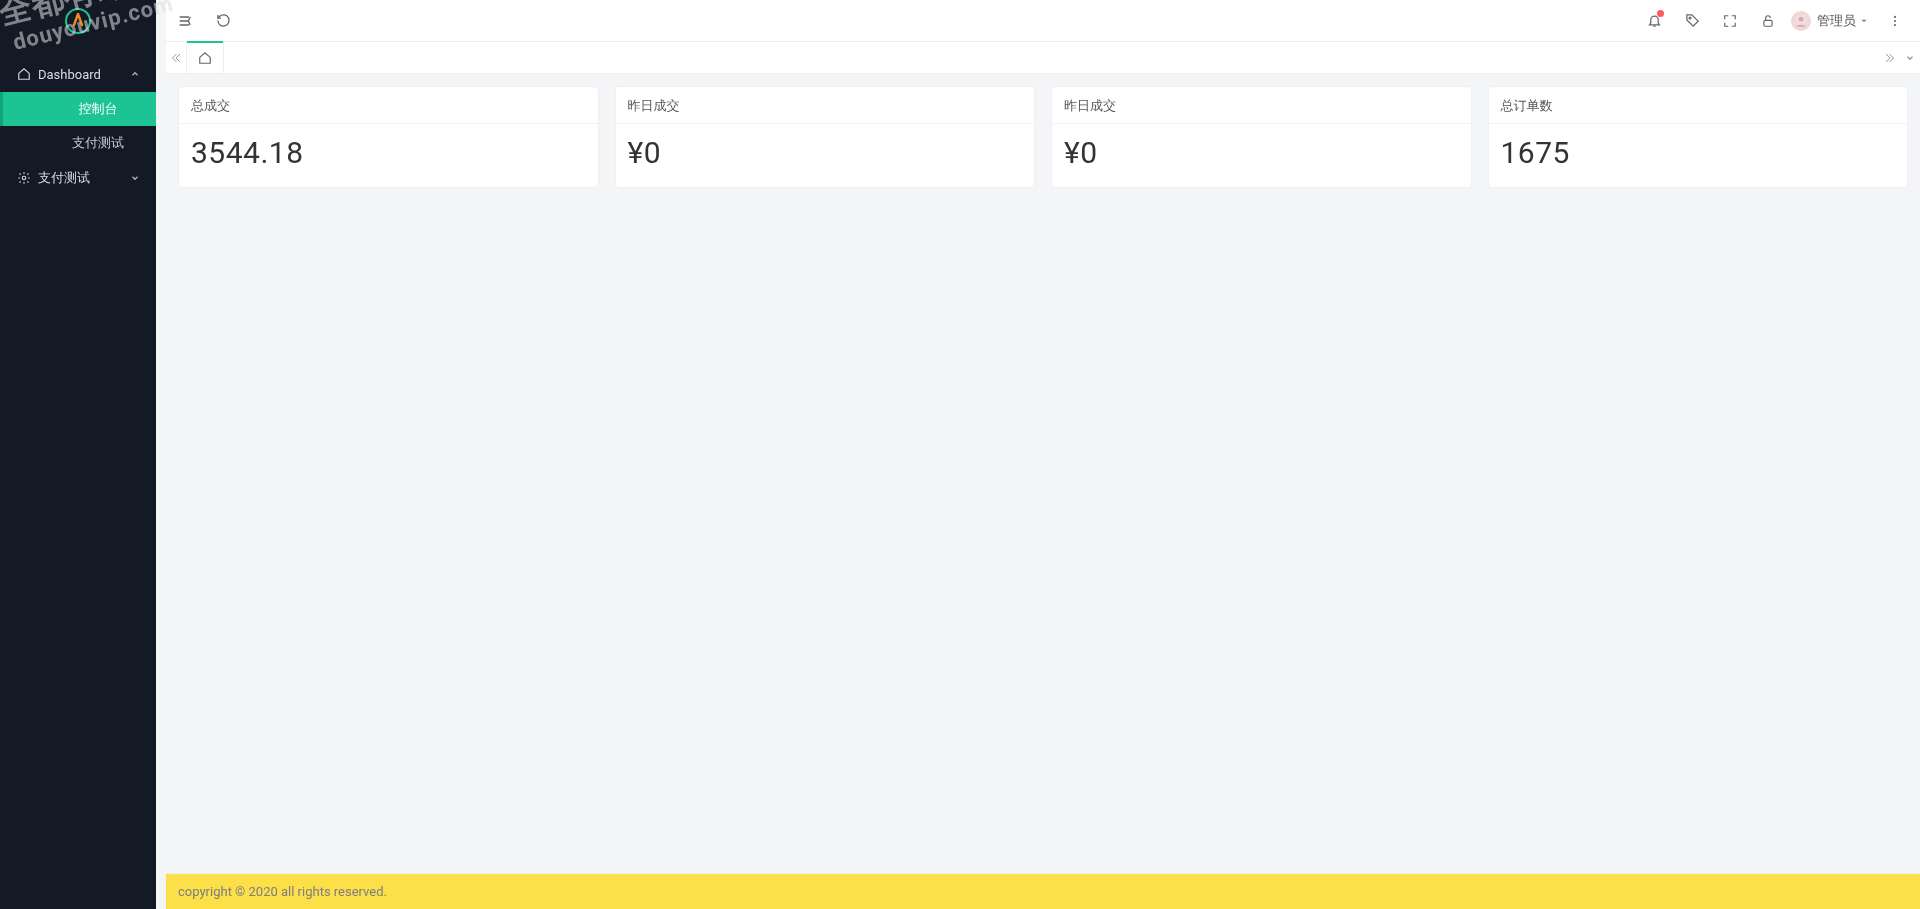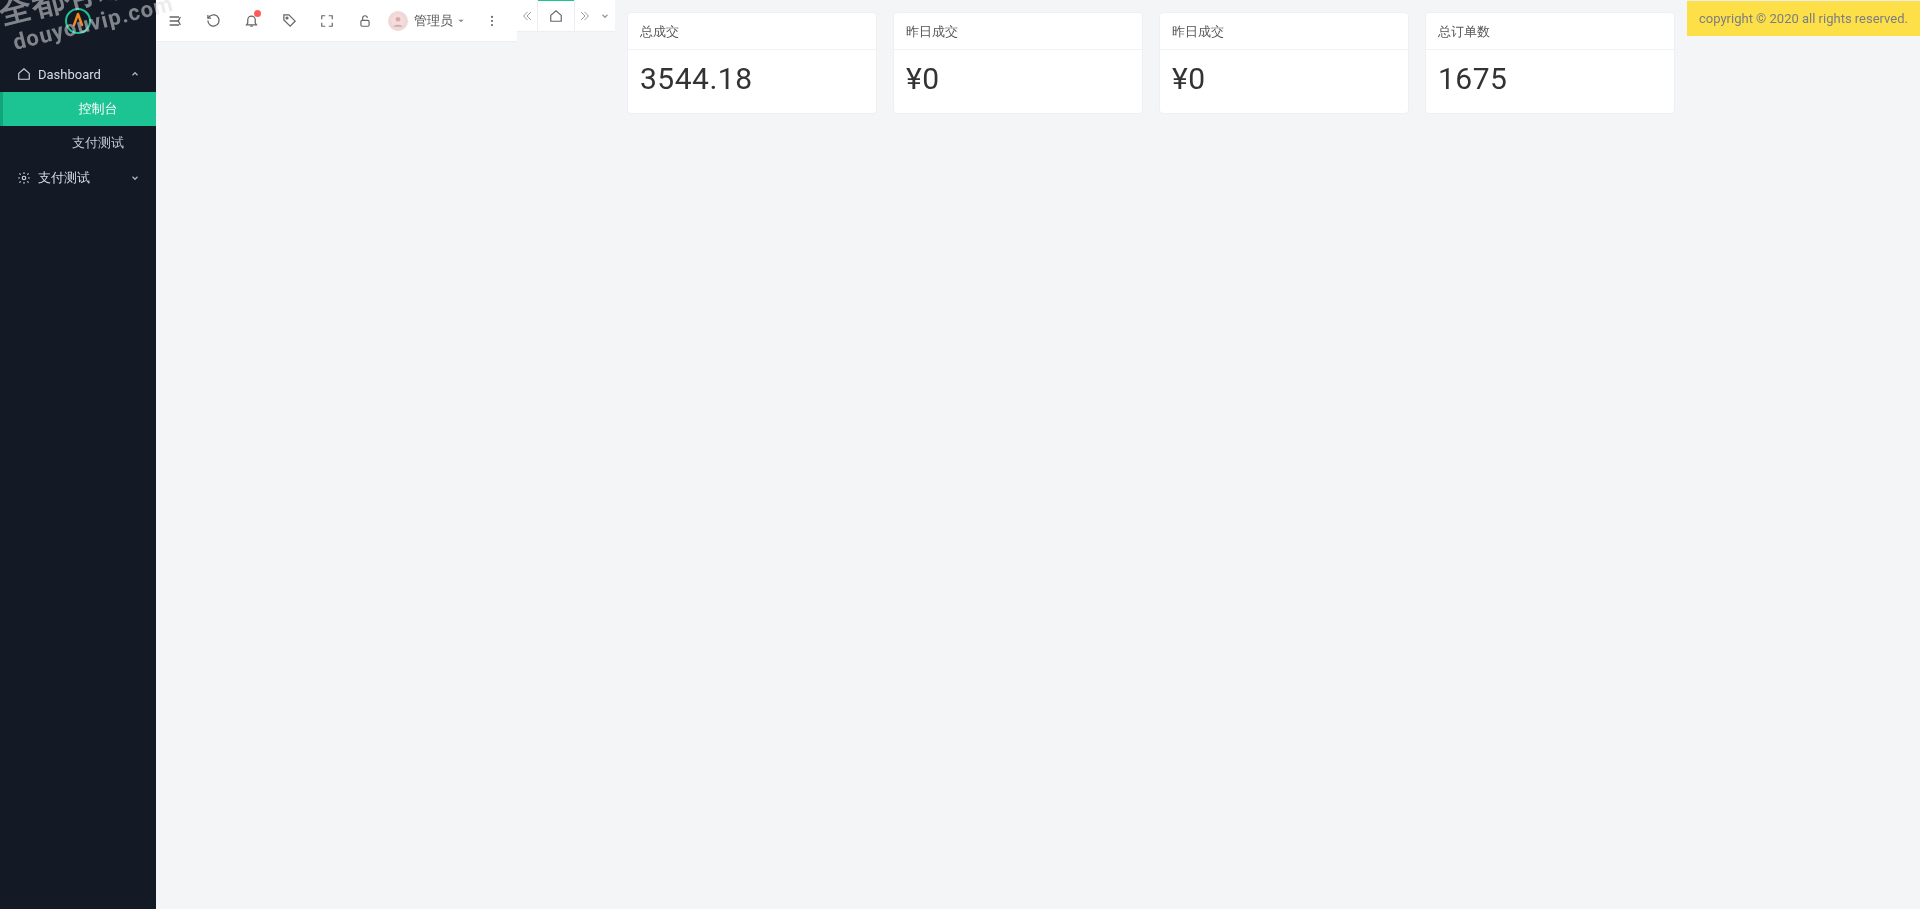--- a/index.html
+++ b/index.html
@@ -11,21 +11,21 @@
     .logo-wrap svg { display:block; }
     .menu { list-style:none; padding:14px 0 0 0; }
     .menu-item { display:flex; align-items:center; height:36px; padding:0 14px; cursor:pointer; color:#d8dce5; font-size:13px; }
     .menu-item .m-icon { width:20px; display:flex; align-items:center; justify-content:center; margin-right:4px; }
     .menu-item .m-label { flex:1; }
     .menu-item .chev { width:14px; display:flex; align-items:center; justify-content:center; }
     .submenu { list-style:none; }
     .submenu-item { height:34px; line-height:34px; padding-left:40px; font-size:13px; cursor:pointer; color:#c6cad4;text-align:center; }
     .submenu-item.active { background:#1cc393; color:#fff; border-left:3px solid #11a57a; padding-left:37px; }
     
-    .right { flex:1; display:flex; flex-direction:row; background:#f4f5f7; min-width:0; }
+    .right { flex:1; display:flex; flex-direction:column; background:#f4f5f7; min-width:0;margin-left:10px; }
     
     .topbar { height:42px; background:#fff; border-bottom:1px solid #eceef3; display:flex; align-items:center; padding:0 6px 0 0; }
     .tb-btn { width:38px; height:42px; display:flex; align-items:center; justify-content:center; cursor:pointer; color:#666; }
     .tb-spacer { flex:1; }
     .tb-bell { position:relative; }
     .tb-bell .dot { position:absolute; top:10px; right:9px; width:7px; height:7px; border-radius:50%; background:#ff5b5b; }
     .tb-user { display:flex; align-items:center; padding:0 8px 0 4px; cursor:pointer; height:42px; }
     .tb-user .avatar { width:20px; height:20px; border-radius:50%; background:#f0d8d8; margin-right:6px; display:flex; align-items:center; justify-content:center; font-size:10px; }
     .tb-user .uname { font-size:13px; color:#555; margin-right:4px; }
     

